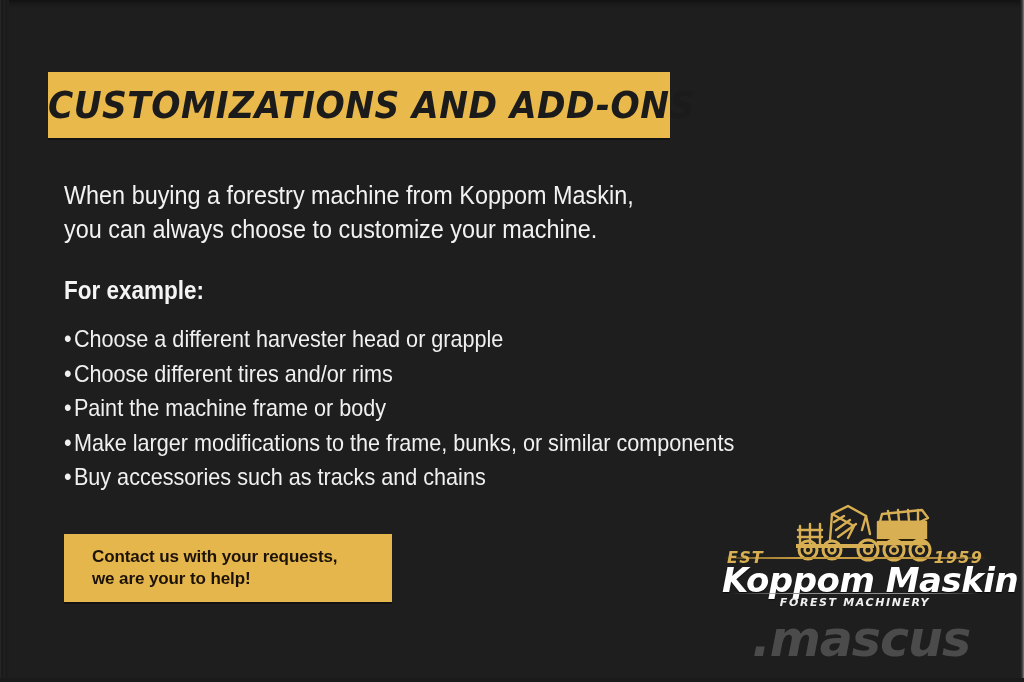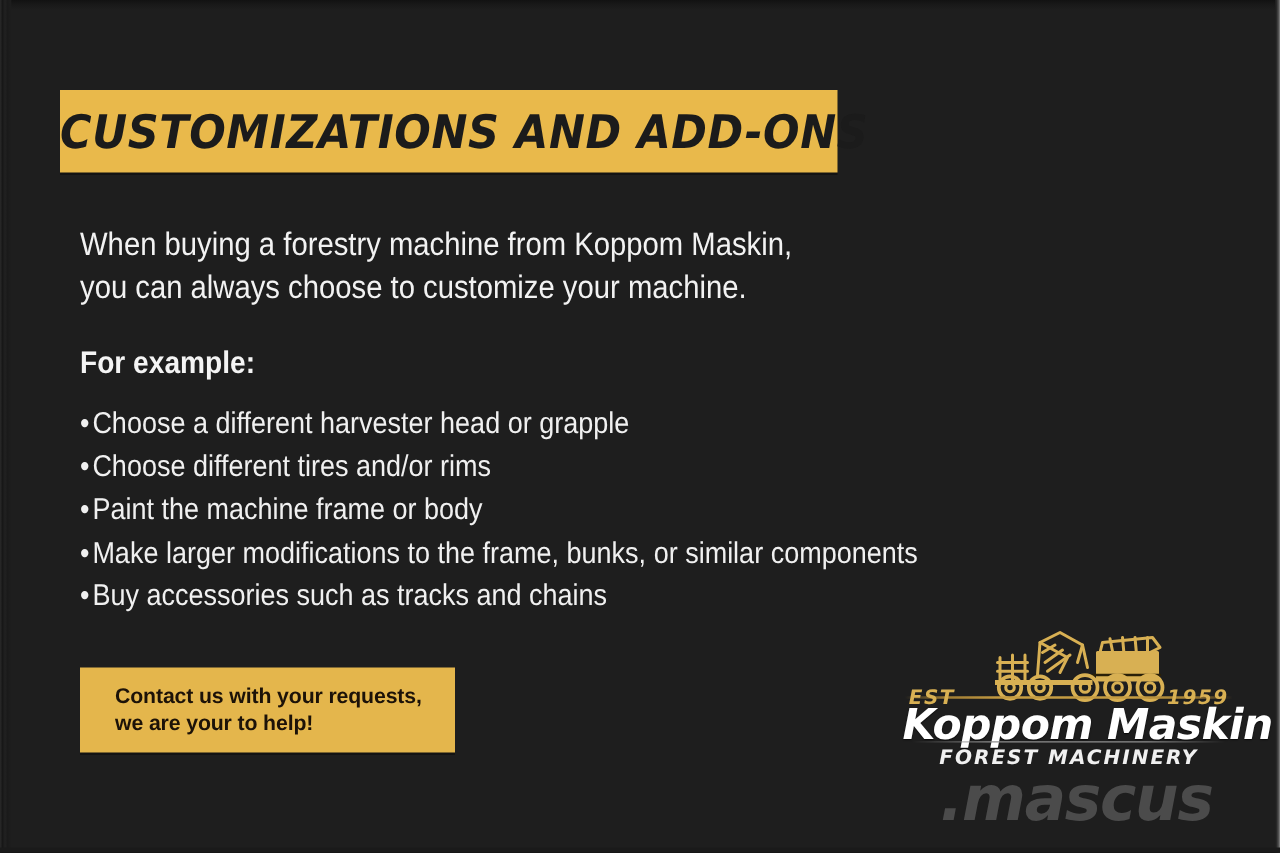--- a/index.html
+++ b/index.html
@@ -108,21 +108,21 @@
     display:inline-block;
     width:11px;
     color:#f0f0f0;
     font-size:24px;
   }
 
   
   .contact-box {
     position:absolute;
     left:64px; top:534px;
-    width:300px; height:68px;
+    width:328px; height:68px;
     background:#e4b64c;
     display:flex;
     flex-direction:column;
     justify-content:center;
     padding-left:28px;
     box-shadow:0 2px 0 rgba(0,0,0,0.35);
   }
   .contact-line {
     color:#1c1208;
     font-size:17px;
@@ -179,21 +179,21 @@
     letter-spacing:-0.5px;
     white-space:nowrap;
     text-shadow:0 1px 1px rgba(0,0,0,0.7);
   }
   .logo-tag {
     position:absolute;
     left:0; top:96px;
     width:266px;
     text-align:center;
     font-family:"DejaVu Sans", sans-serif;
-    font-size:16px;
+    font-size:11px;
     font-weight:700;
     font-style:italic;
     color:#f0f0f0;
     letter-spacing:1.6px;
     white-space:nowrap;
   }
   .logo-tag-rule {
     position:absolute;
     left:8px; right:8px; top:93px;
     height:1px;

